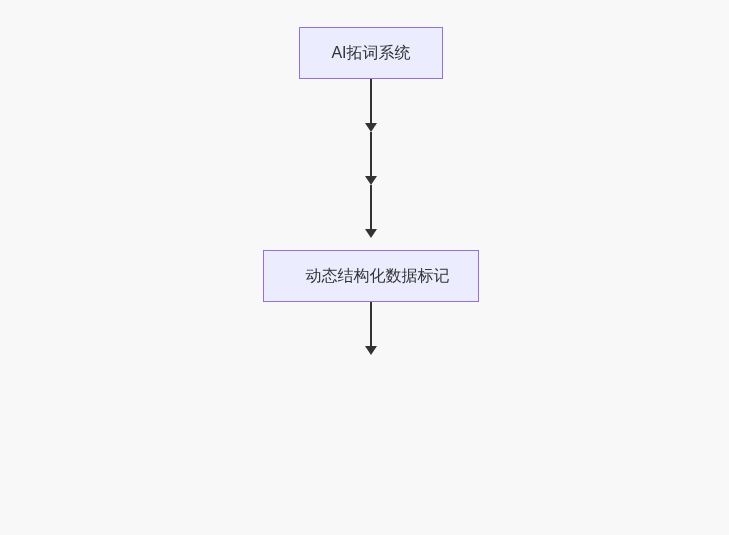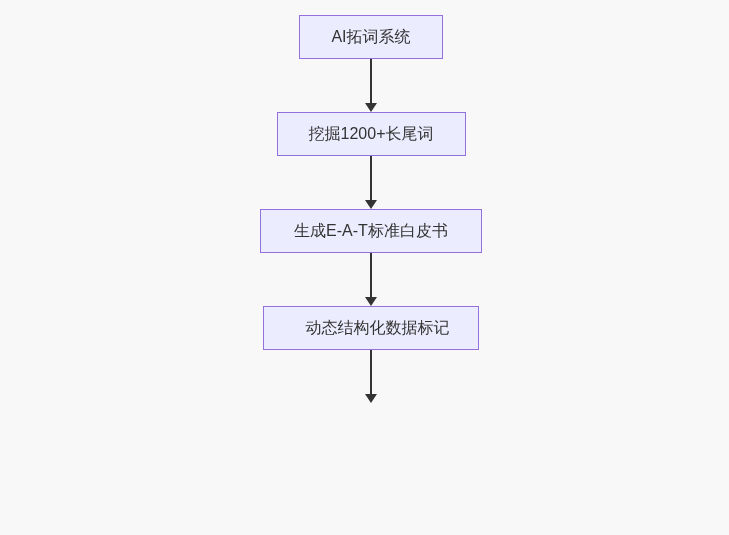--- a/index.html
+++ b/index.html
@@ -18,32 +18,33 @@
   .flow {
     position: absolute;
     top: 15px;
     left: 371px;
     transform: translateX(-50%);
     display: flex;
     flex-direction: column;
     align-items: center;
   }
   .node {
-    height: 44px;
+    height: 52px;
     background: #ECECFF;
     border: 1px solid #9370DB;
     color: #333333;
     font-size: 16px;
     line-height: 1;
     display: flex;
     align-items: center;
     justify-content: center;
     text-align: center;
     white-space: nowrap;
     flex: 0 0 auto;
+    margin-top: 12px;
   }
   .connector {
     height: 53px;
     display: flex;
     flex-direction: column;
     align-items: center;
     flex: 0 0 auto;
   }
   .connector .line {
     width: 2px;
@@ -64,28 +65,26 @@
 <div class="canvas">
   <div class="flow">
 
     <div class="node" style="width:144px;">AI拓词系统</div>
 
     <div class="connector">
       <div class="line"></div>
       <div class="arrowhead"></div>
     </div>
 
-    <div class="node" style="width:189px;">挖掘1200+长尾词</div>
 
     <div class="connector">
       <div class="line"></div>
       <div class="arrowhead"></div>
     </div>
 
-    <div class="node" style="width:222px;">生成E-A-T标准白皮书</div>
 
     <div class="connector">
       <div class="line"></div>
       <div class="arrowhead"></div>
     </div>
 
     <div class="node" style="width:216px;padding-left:13px;">动态结构化数据标记</div>
 
     <div class="connector">
       <div class="line"></div>

